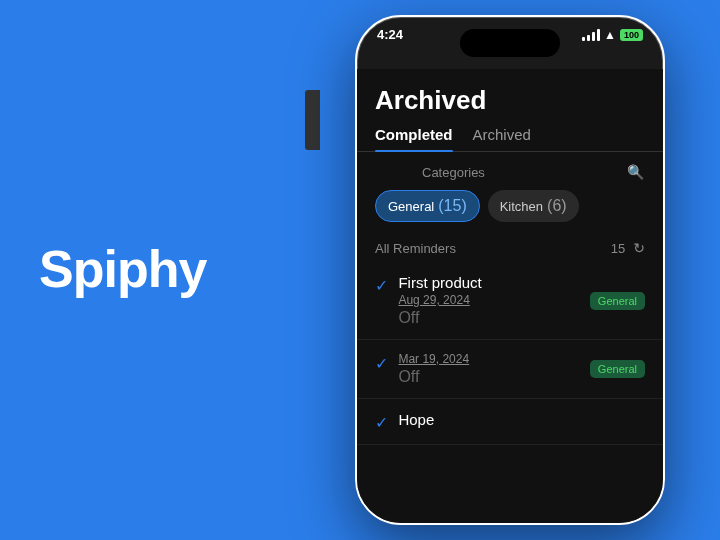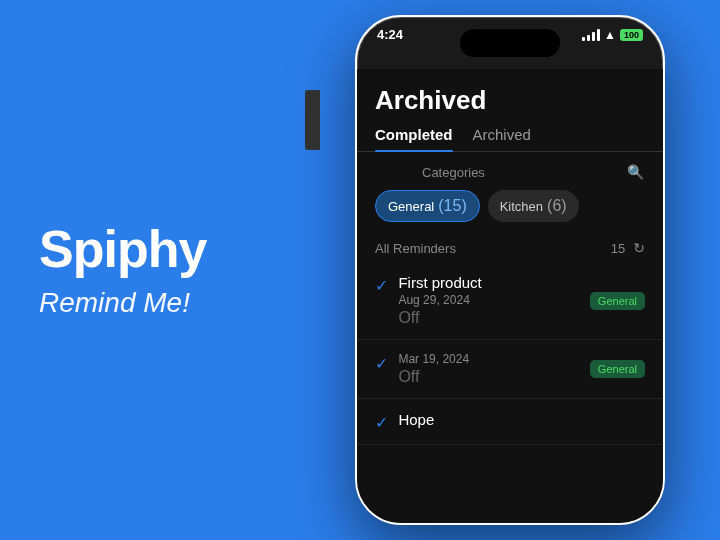--- a/index.html
+++ b/index.html
@@ -284,20 +284,21 @@
       color: white;
       font-size: 15px;
       font-weight: 500;
       margin-bottom: 2px;
     }
 
     .reminder-date {
       color: #888;
       font-size: 12px;
       margin-bottom: 2px;
+      text-decoration: underline;
     }
 
     .reminder-status {
       color: #666;
       font-size: 16px;
     }
 
     .reminder-tag {
       background: #1a5c3a;
       color: #4cd964;
@@ -316,21 +317,20 @@
       height: 60px;
       background: #333;
       border-radius: 3px 0 0 3px;
     }
   </style>
 </head>
 <body>
 
 <div class="left-section">
   <div class="app-title">Spiphy</div>
-  <div class="app-subtitle">Remind Me!</div>
 </div>
 
 <div class="phone-wrapper">
   <div class="phone-shadow-left"></div>
   <div class="phone-frame">
     <div class="dynamic-island"></div>
 
     <div class="status-bar">
       <div class="status-time">4:24</div>
       <div class="status-icons">

